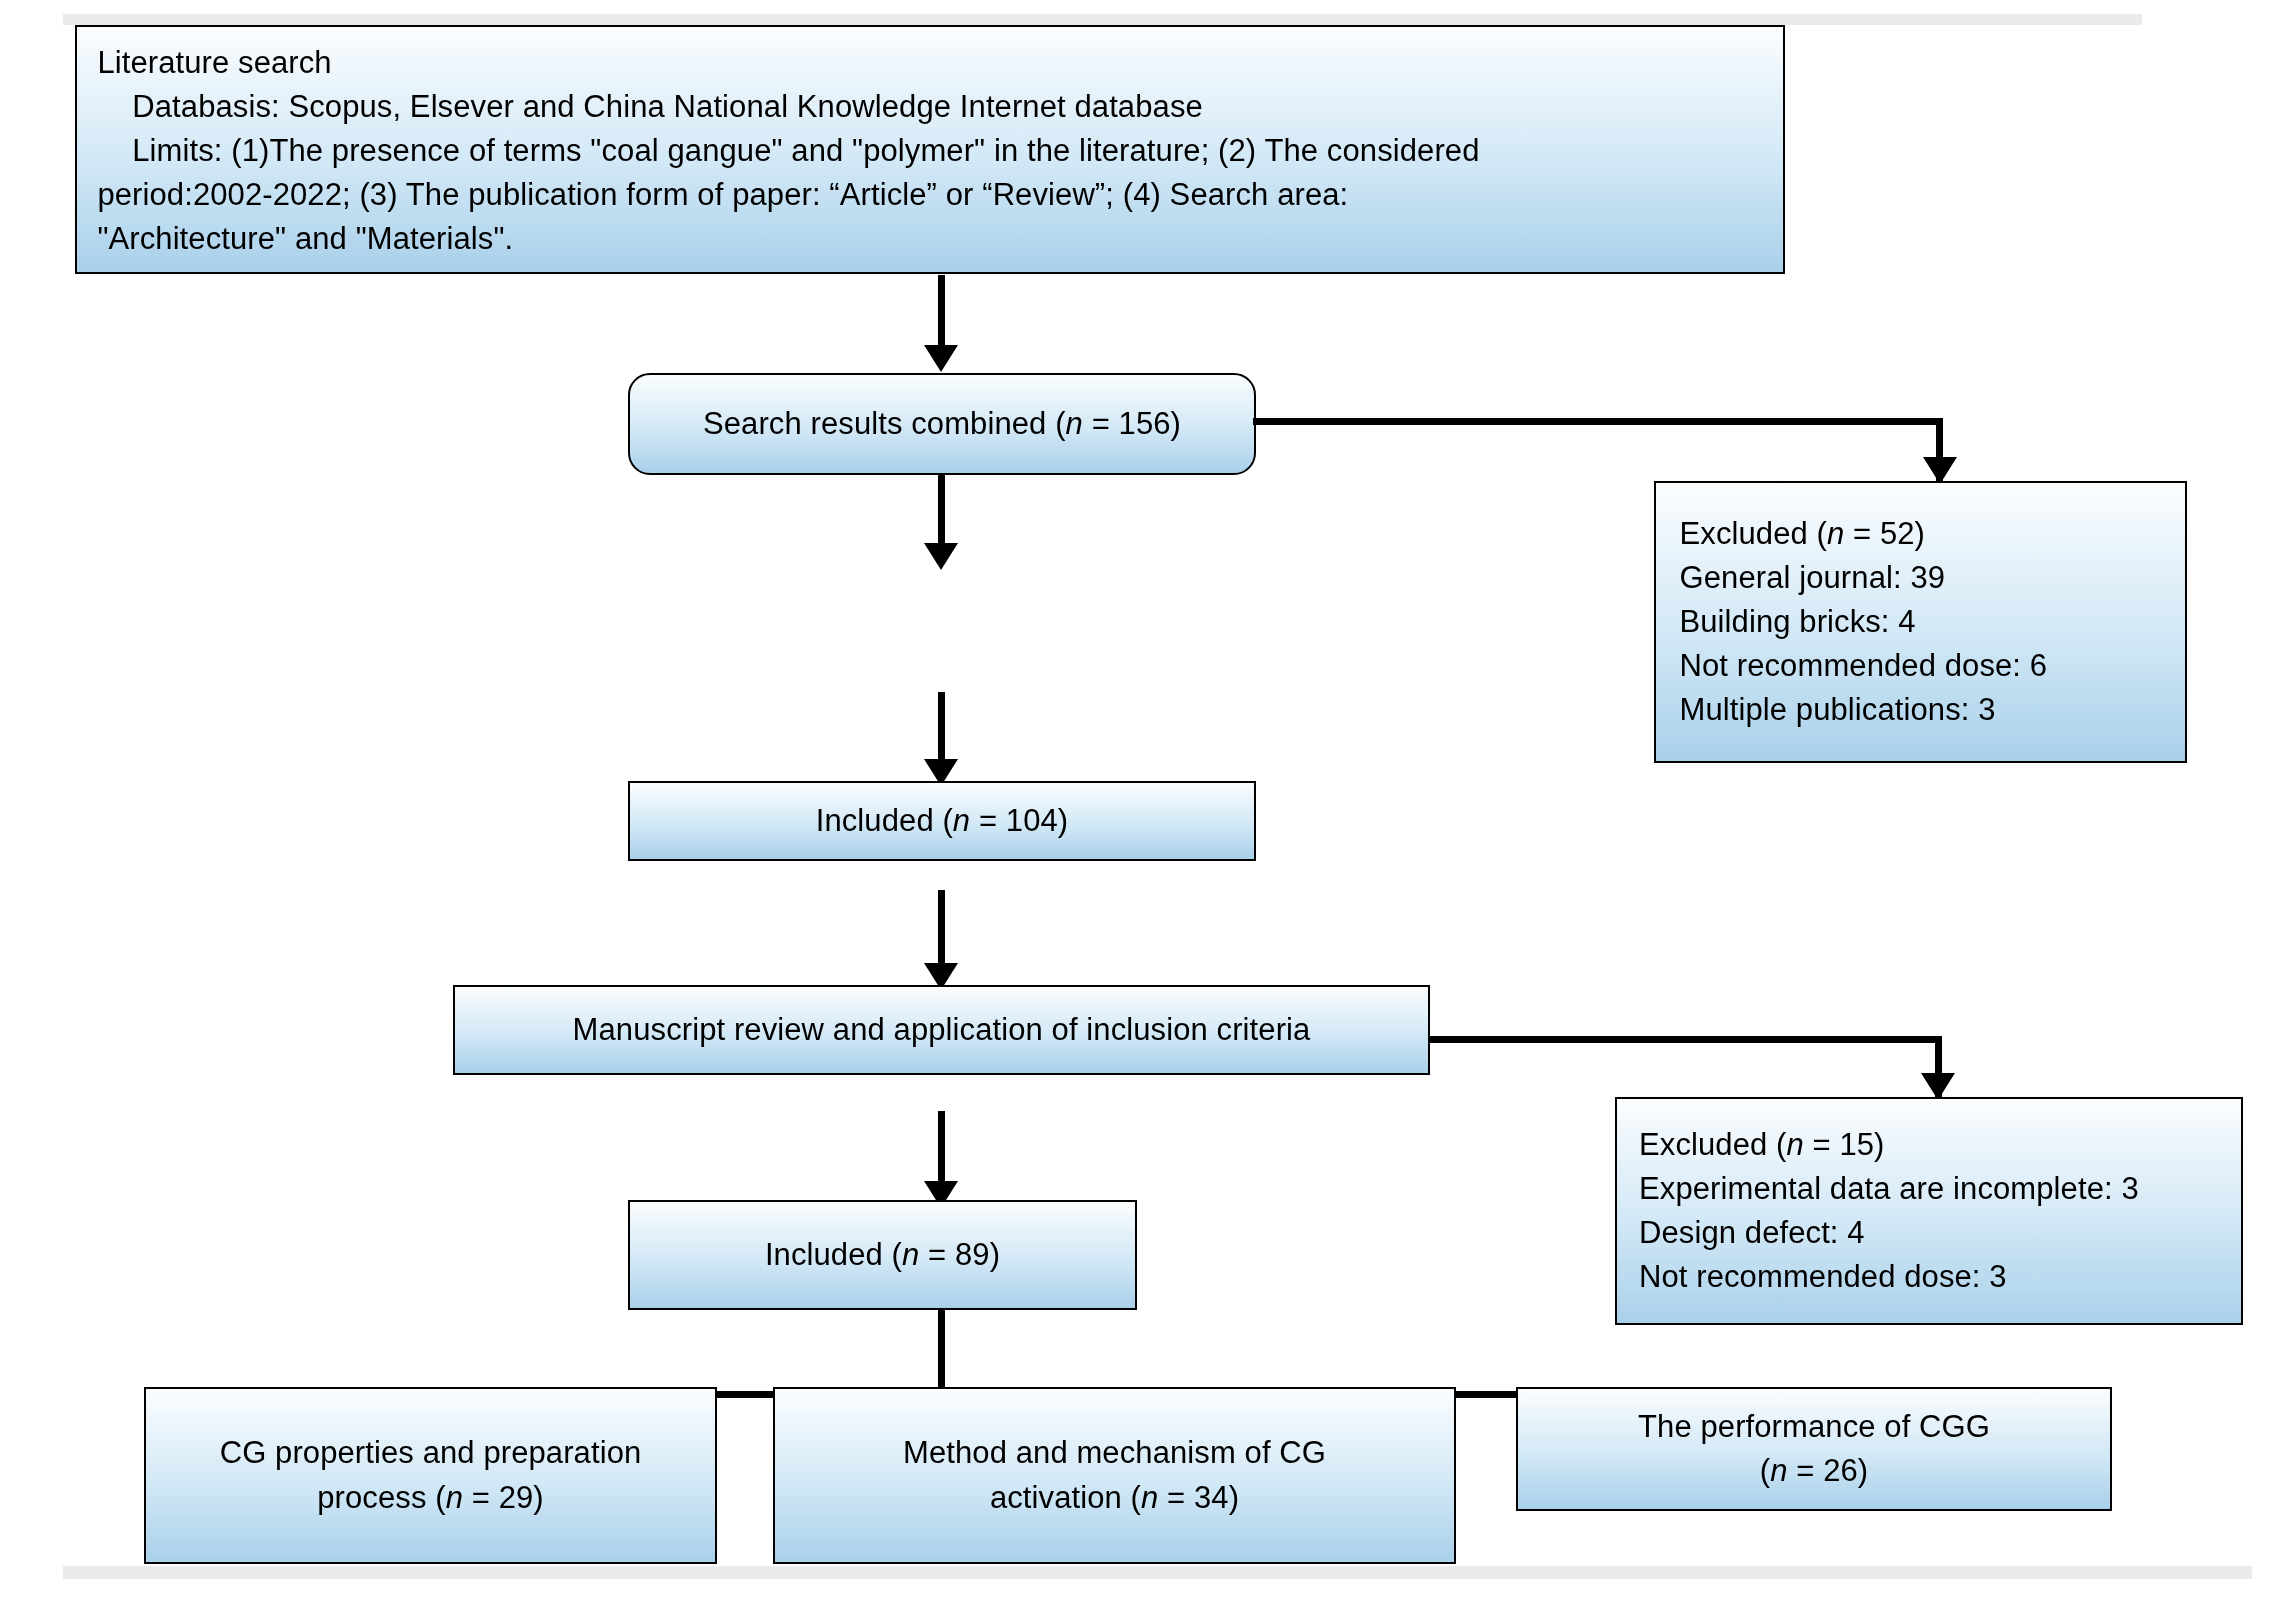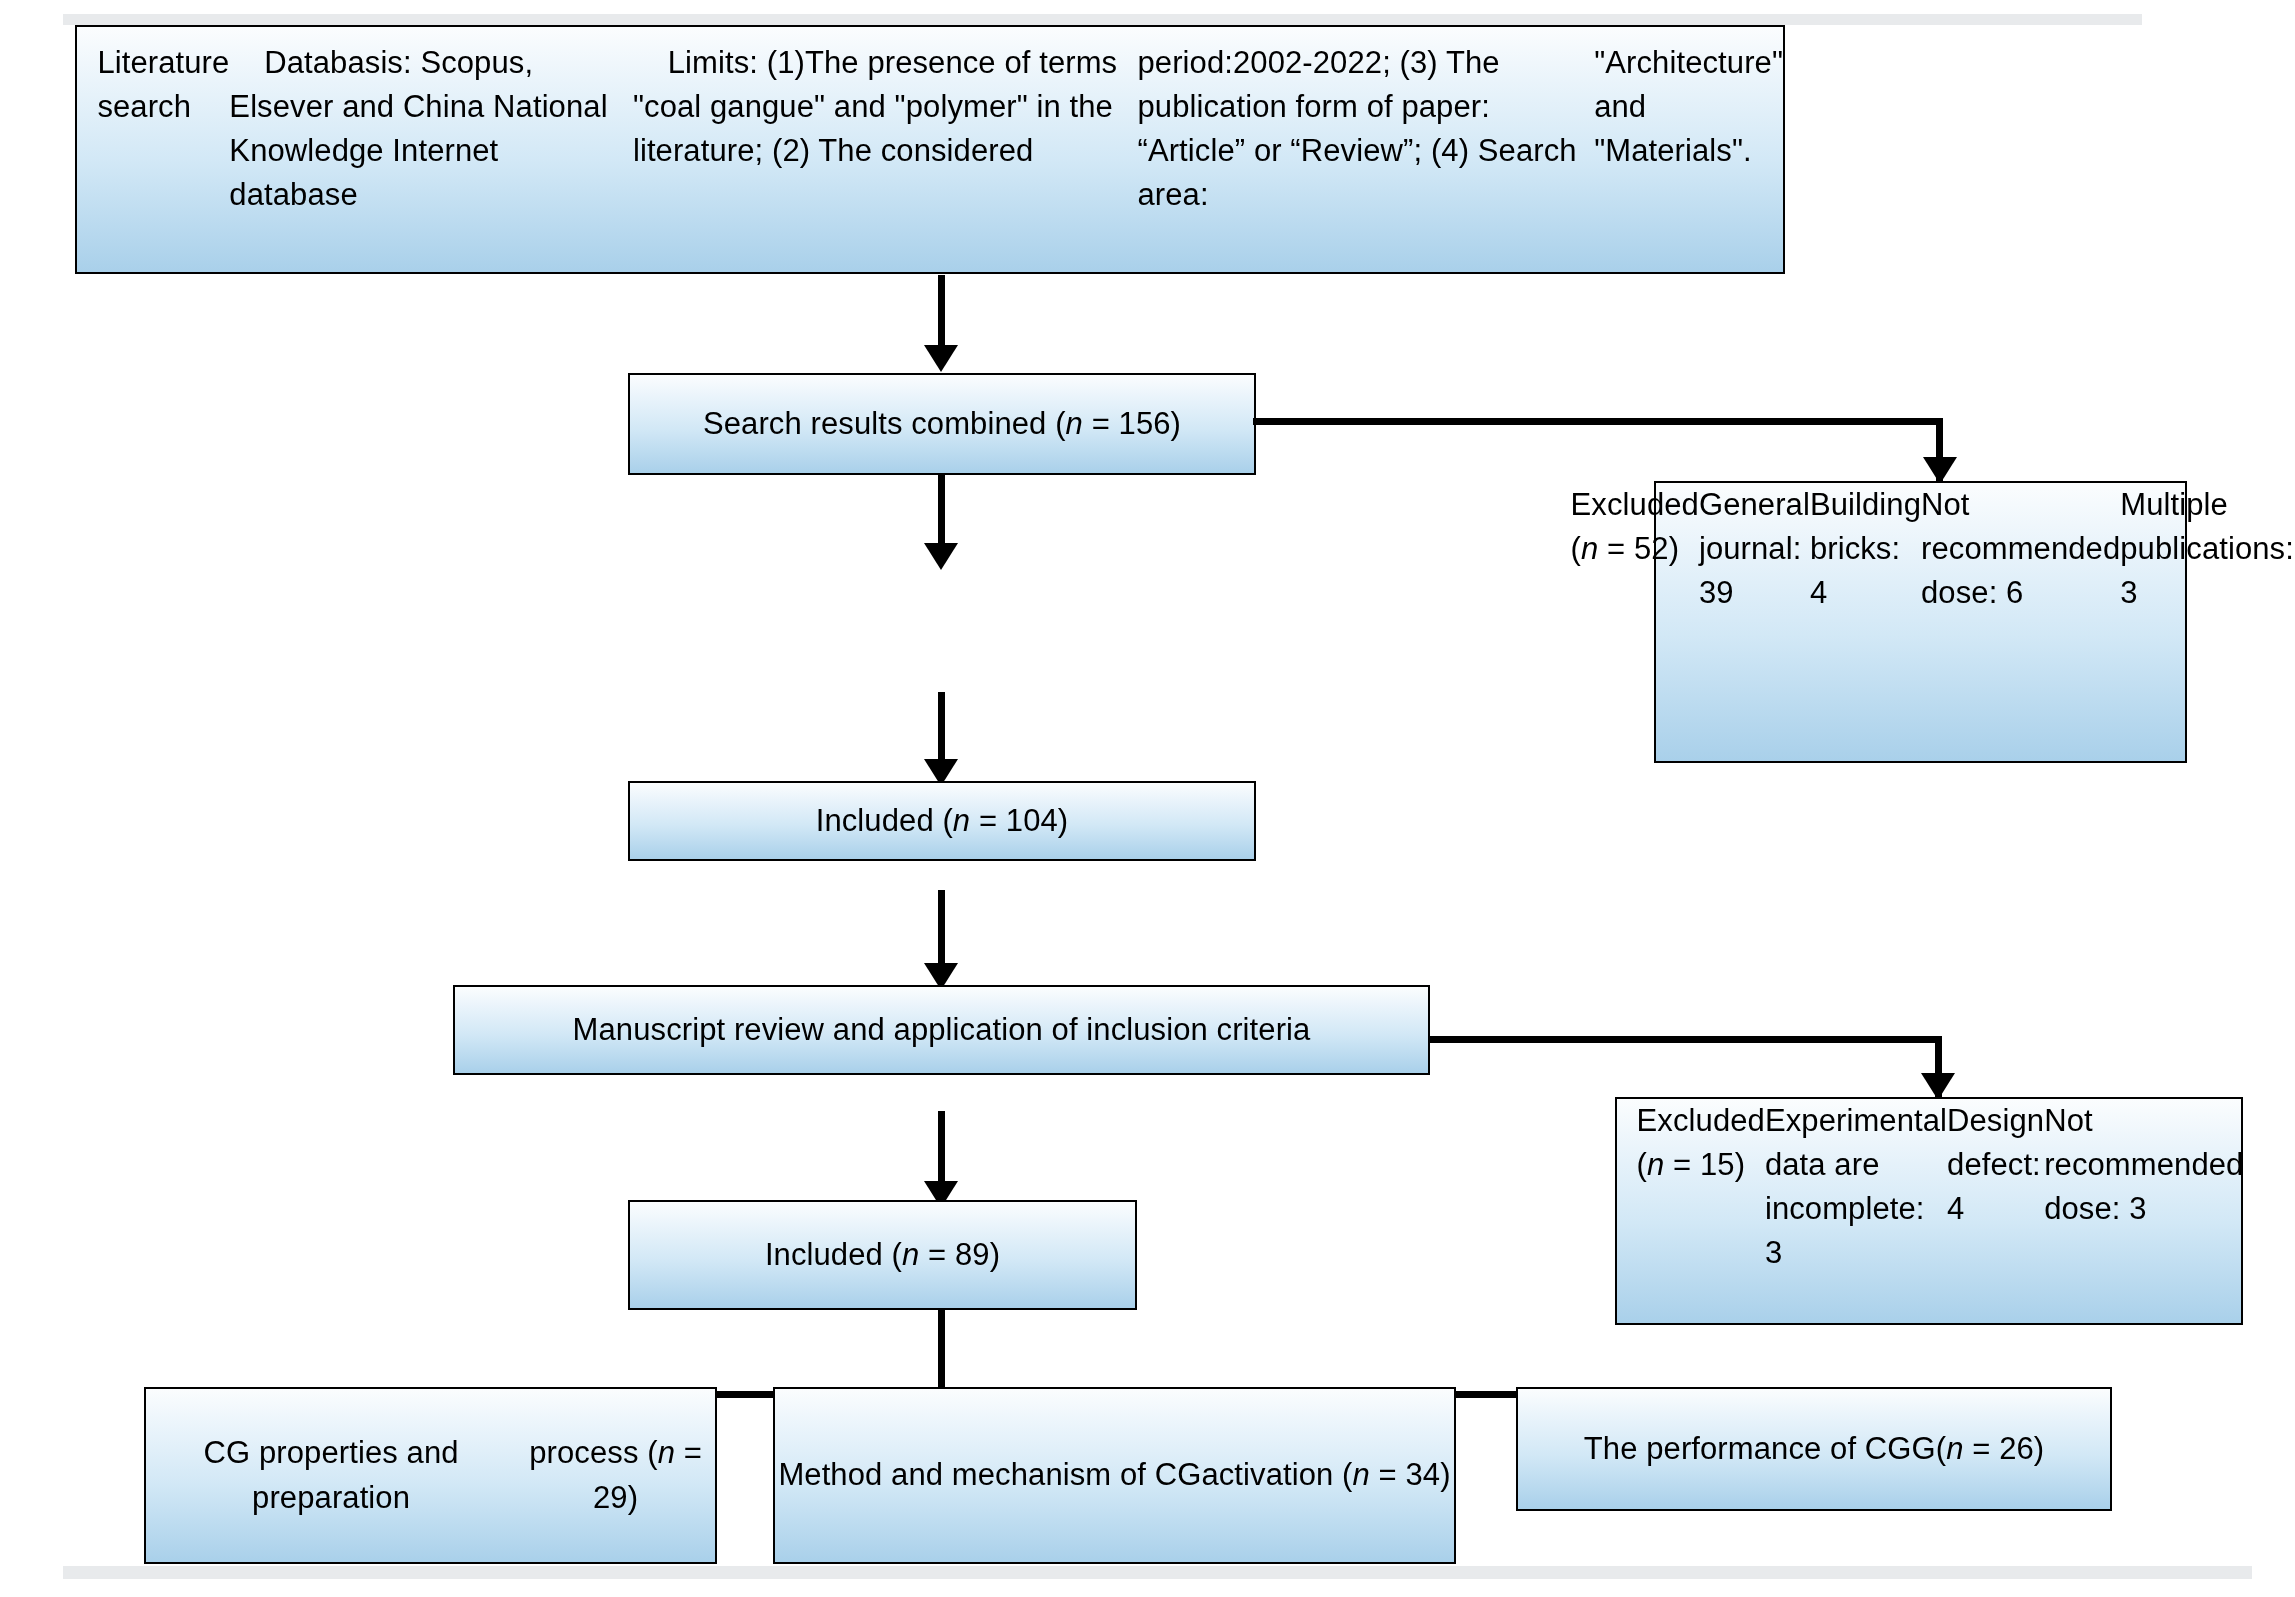--- a/index.html
+++ b/index.html
@@ -40,20 +40,21 @@
     background: linear-gradient(to bottom, #fbfdfe 0%, #eaf4fb 22%, #d2e8f6 55%, #a9d0ea 100%);
     color: #000000;
     font-size: 31px;
     line-height: 1.42;
     letter-spacing: 0.1px;
   }
   .node .inner {
     width: 100%;
     height: 100%;
     display: flex;
+    flex-direction: column;
     justify-content: center;
     box-sizing: border-box;
   }
   .node.center .inner { align-items: center; text-align: center; }
   .node.left   .inner { align-items: flex-start; text-align: left; padding-left: 20.4px; }
 
   .node .line { display: block; white-space: pre-wrap; }
   em.ital { font-style: italic; }
 
   
@@ -86,21 +87,21 @@
       <span class="line">    Databasis: Scopus, Elsever and China National Knowledge Internet database</span>
       <span class="line">    Limits: (1)The presence of terms "coal gangue" and "polymer" in the literature; (2) The considered</span>
       <span class="line">period:2002-2022; (3) The publication form of paper: “Article” or “Review”; (4) Search area:</span>
       <span class="line">"Architecture" and "Materials".</span>
     </div>
   </div>
 
   <div class="seg vline" style="left:938px; top:275px; height:75px;"></div>
   <div class="arrow-down" style="left:924px; top:345px;"></div>
 
-  <div class="node center" style="left:628px; top:373px; width:628px; height:102px;">
+  <div class="node center" style="left:628px; top:373px; width:628px; height:102px;border-radius:22px;">
     <div class="inner">
       <span class="line"><span>Search results combined (</span><em class="ital">n</em><span> = 156)</span></span>
     </div>
   </div>
 
   <div class="seg hline" style="left:1253px; top:418px; width:690px;"></div>
   <div class="seg vline" style="left:1936px; top:418px; height:75px;"></div>
   <div class="arrow-down" style="left:1923px; top:457px;"></div>
 
   <div class="node left" style="left:1654px; top:481px; width:533px; height:282px;">

